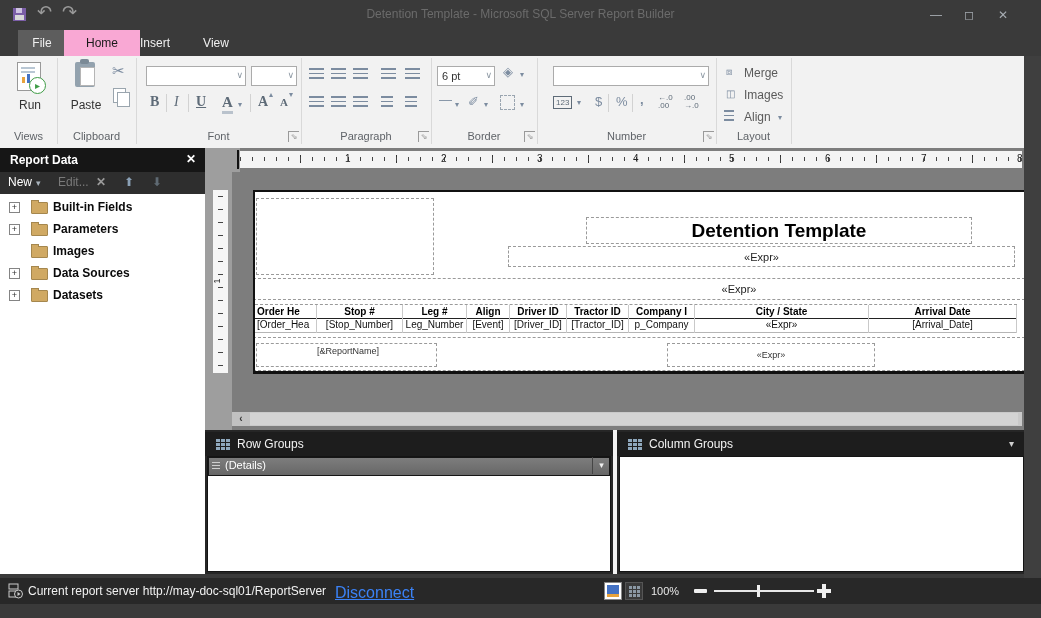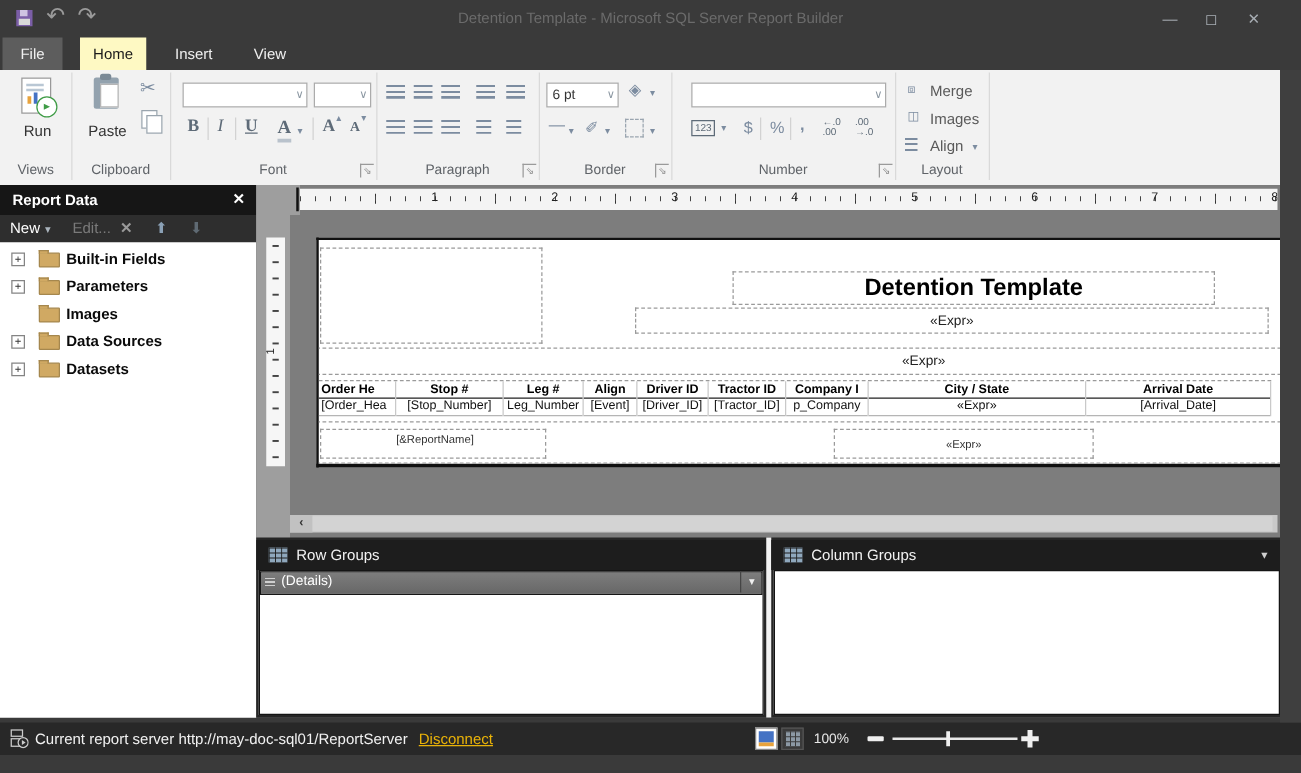--- a/index.html
+++ b/index.html
@@ -9,22 +9,22 @@
   #titlebar{left:0;top:0;width:1041px;height:30px;background:#3a3a3a;}
   #title-text{left:0;top:7px;width:1041px;text-align:center;font-size:12px;color:#6b6b6b;}
   .qat{color:#9a9a9a;font-size:18px;line-height:18px;cursor:default;}
   #save-icon{left:13px;top:8px;width:13px;height:13px;background:#7b5ea7;}
   #save-icon:before{content:"";position:absolute;left:3px;top:0;width:6px;height:5px;background:#cfc3e2;}
   #save-icon:after{content:"";position:absolute;left:2px;bottom:1px;width:9px;height:5px;background:#d8d8d8;}
   .winbtn{top:8px;color:#a7adb3;font-size:12px;line-height:14px;width:22px;text-align:center;}
   
   #tabrow{left:0;top:30px;width:1041px;height:26px;background:#3a3a3a;}
   .tab{top:0;height:26px;line-height:26px;text-align:center;font-size:12px;color:#f0f0f0;}
-  #tab-file{left:2px;width:48px;background:#5d5d5d;}
-  #tab-home{left:64px;width:53px;background:#fef9c3;color:#1a1a1a;}
+  #tab-file{left:18px;width:48px;background:#5d5d5d;}
+  #tab-home{left:64px;width:76px;background:#f9a8d4;color:#1a1a1a;}
   #tab-insert{left:128px;width:54px;}
   #tab-view{left:190px;width:52px;}
   #help-btn{left:1003px;top:33px;width:16px;height:16px;border-radius:50%;background:#4f9ccc;color:#fff;
     font-size:11px;font-weight:bold;text-align:center;line-height:16px;}
   
   #ribbon{left:0;top:56px;width:1024px;height:92px;background:#f2f2f2;}
   .gsep{top:2px;height:86px;width:1px;background:#d9d9d9;}
   .glabel{top:74px;height:14px;font-size:11px;color:#5f6368;text-align:center;}
   .launcher{top:75px;width:10px;height:10px;border-left:1px solid #9a9a9a;border-top:1px solid #9a9a9a;
     color:#8a8a8a;font-size:8px;line-height:10px;text-align:center;}
@@ -103,21 +103,21 @@
   .gcontent{top:26px;height:116px;background:#fff;border:1px solid #141414;box-sizing:border-box;}
   #details-bar{left:2px;top:2px;right:2px;height:19px;background:linear-gradient(#7d7d7d,#676767);border:1px solid #161616;box-sizing:border-box;}
   #details-bar .dlines{position:absolute;left:4px;top:5px;width:8px;height:8px;background:repeating-linear-gradient(to bottom,#cfcfcf 0 1px,transparent 1px 3px);}
   #details-label{position:absolute;left:17px;top:2px;font-size:11px;color:#fff;}
   #details-drop{position:absolute;right:0;top:0;width:17px;height:17px;border-left:1px solid #454545;color:#f0f0f0;font-size:9px;text-align:center;line-height:17px;}
   #cg-arrow{position:absolute;right:10px;top:6px;color:#cfcfcf;font-size:10px;}
   #panel-divider{left:408px;top:0;width:4px;height:144px;background:#f2f2f2;}
   
   #statusbar{left:0;top:578px;width:1041px;height:26px;background:#282828;}
   #status-text{left:28px;top:6px;font-size:12px;color:#f2f2f2;}
-  #disconnect{left:335px;top:6px;font-size:12px;color:#eab308;text-decoration:underline;}
+  #disconnect{left:335px;top:6px;font-size:16px;color:#3b82f6;text-decoration:underline;}
   #view-design{left:604px;top:4px;width:18px;height:18px;background:#fff;border:1px solid #888;box-sizing:border-box;}
   #view-design:before{content:"";position:absolute;left:2px;top:2px;width:12px;height:9px;background:#4472c4;}
   #view-design:after{content:"";position:absolute;left:2px;top:11px;width:12px;height:3px;background:#e8a33d;}
   #view-run{left:625px;top:4px;width:18px;height:18px;background:#3a3a3a;border:1px solid #555;box-sizing:border-box;}
   #view-run:before{content:"";position:absolute;left:2px;top:2px;width:12px;height:12px;background:#8c99a5;
     background-image:linear-gradient(#3a3a3a 1px,transparent 1px),linear-gradient(90deg,#3a3a3a 1px,transparent 1px);background-size:4px 4px;}
   #zoom-label{left:651px;top:7px;font-size:11px;color:#e8e8e8;}
   #zoom-minus{left:694px;top:11px;width:13px;height:4px;background:#efefef;border-radius:1px;}
   #zoom-track{left:714px;top:12px;width:100px;height:2px;background:#e8e8e8;}
   #zoom-thumb{left:757px;top:7px;width:3px;height:12px;background:#efefef;}

